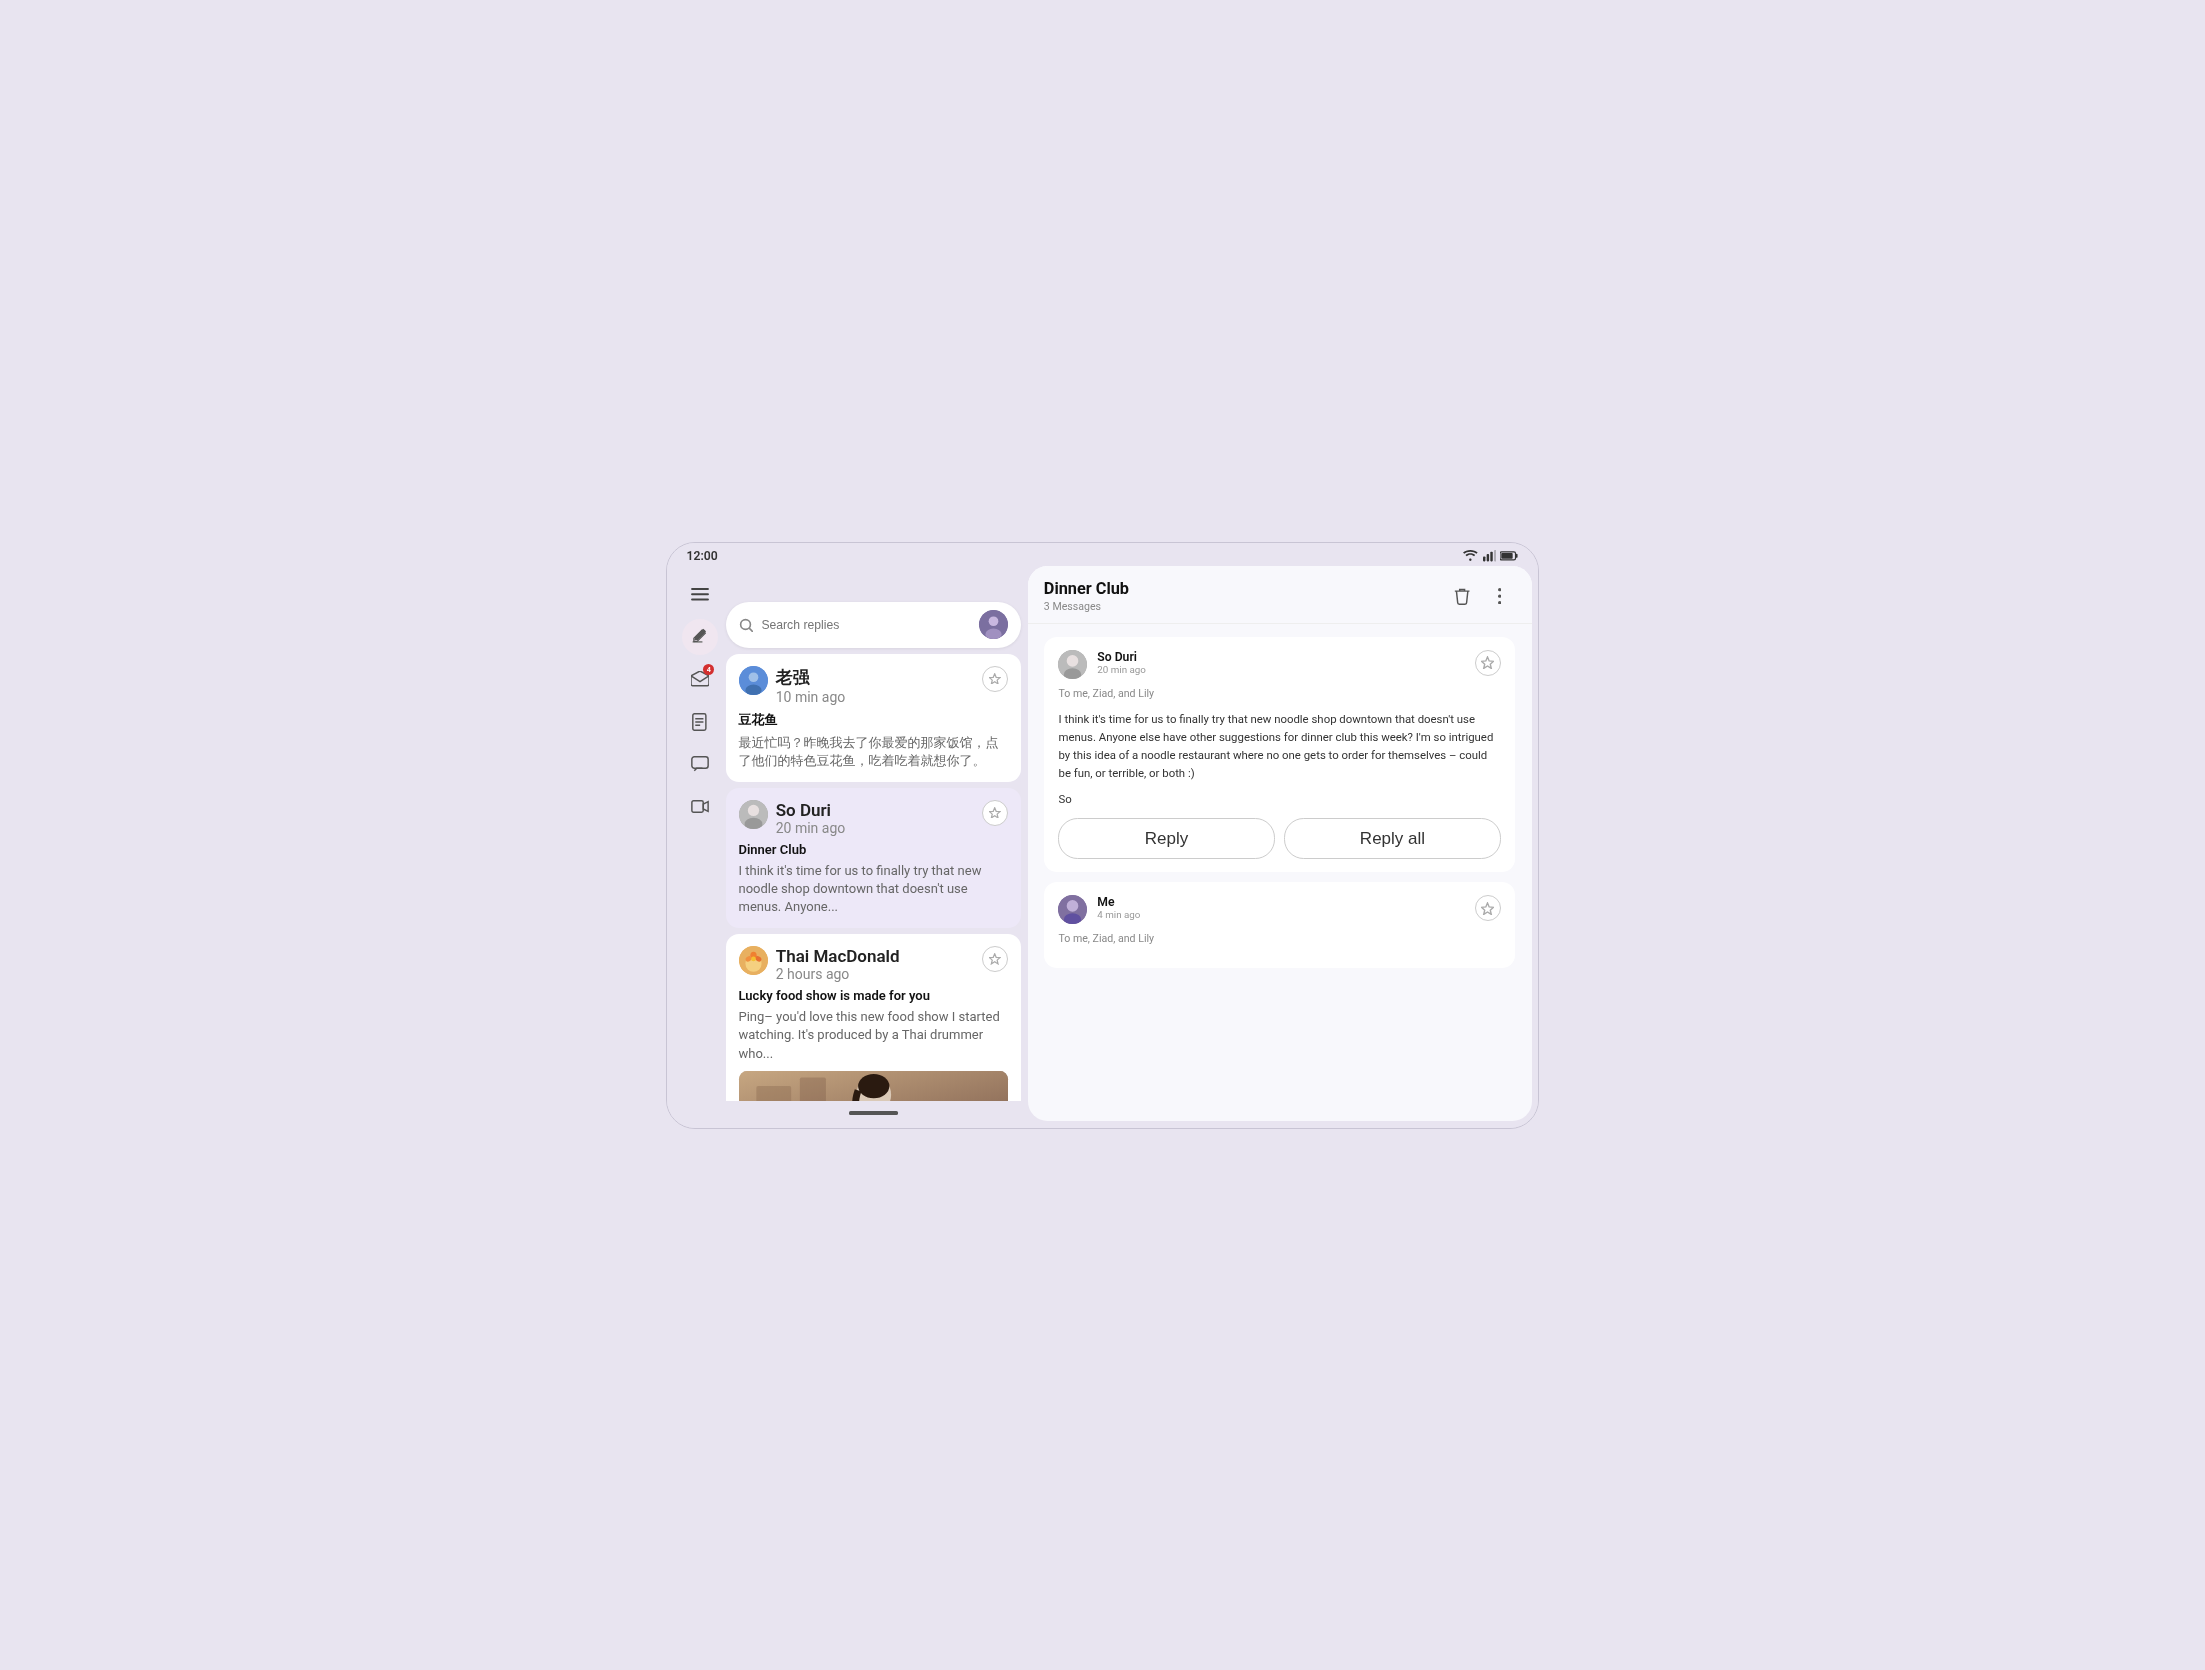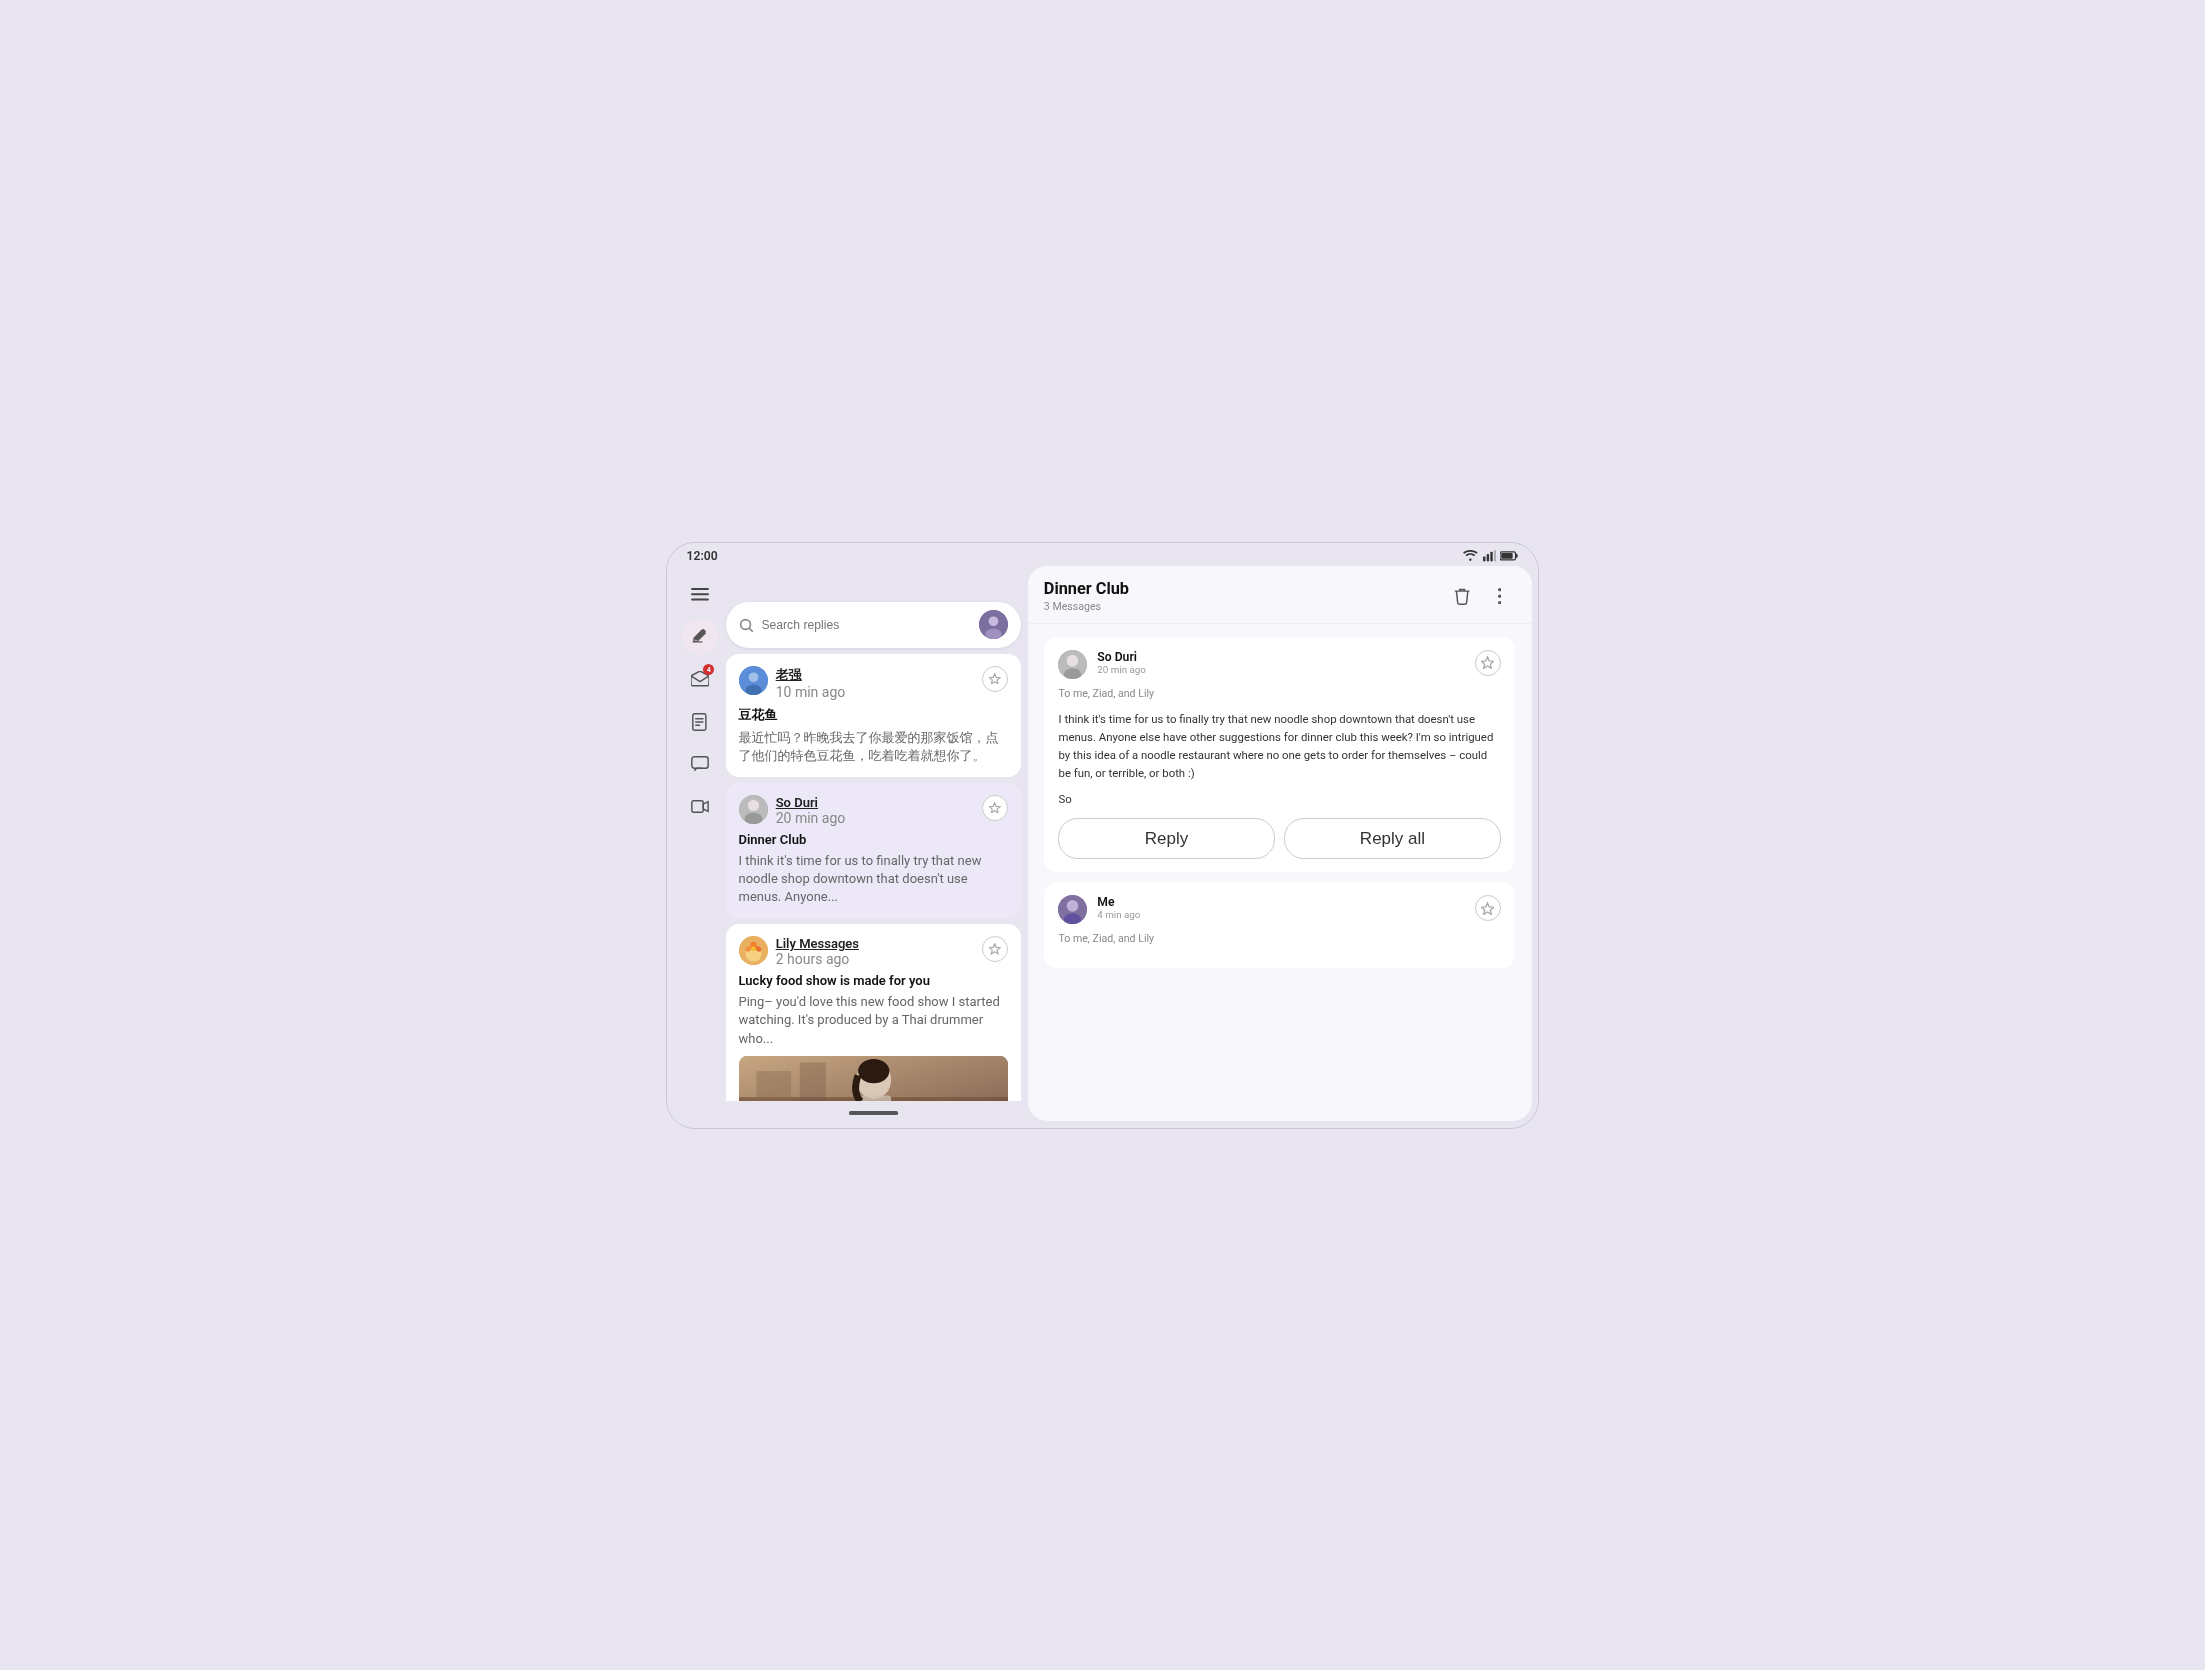--- a/index.html
+++ b/index.html
@@ -149,24 +149,23 @@
     .email-card-header {
       display: flex;
       align-items: flex-start;
       gap: 8.2px;
       margin-bottom: 6.5px;
     }
     .email-sender-info {
       flex: 1;
     }
     .email-sender-name {
-      font-size: 13px;
+      font-size: 17px;
       font-weight: 600;
       color: #222;
-      text-decoration: underline;
     }
     .email-time {
       font-size: 14px;
       color: #888;
     }
     .star-btn {
       width: 26px;
       height: 26px;
       border: 1.2px solid #ccc;
       border-radius: 50%;
@@ -475,21 +474,21 @@
                 <circle cx="18" cy="18" r="18" fill="#e8b060"></circle>
                 <circle cx="18" cy="22" r="10" fill="#f5d080"></circle>
 
                 <ellipse cx="18" cy="12" rx="4" ry="5" fill="#f08030"></ellipse>
                 <ellipse cx="24" cy="16" rx="4" ry="3" fill="#e87030" transform="rotate(30 24 16)"></ellipse>
                 <ellipse cx="12" cy="16" rx="4" ry="3" fill="#f09040" transform="rotate(-30 12 16)"></ellipse>
                 <circle cx="18" cy="16" r="3" fill="#f5c030"></circle>
               </svg>
             </div>
             <div class="email-sender-info">
-              <div class="email-sender-name">Lily Messages</div>
+              <div class="email-sender-name">Thai MacDonald</div>
               <div class="email-time">2 hours ago</div>
             </div>
             <div class="star-btn">
               <svg width="11.4" height="11.4" viewBox="0 0 14 14" fill="none" stroke="#aaa" stroke-width="1.5">
                 <polygon points="7,1 8.8,5.3 13.5,5.7 10,8.8 11.1,13.4 7,10.8 2.9,13.4 4,8.8 0.5,5.7 5.2,5.3"></polygon>
               </svg>
             </div>
           </div>
           <div class="email-subject">Lucky food show is made for you</div>
           <div class="email-preview">Ping– you'd love this new food show I started watching. It's produced by a Thai drummer who...</div>

